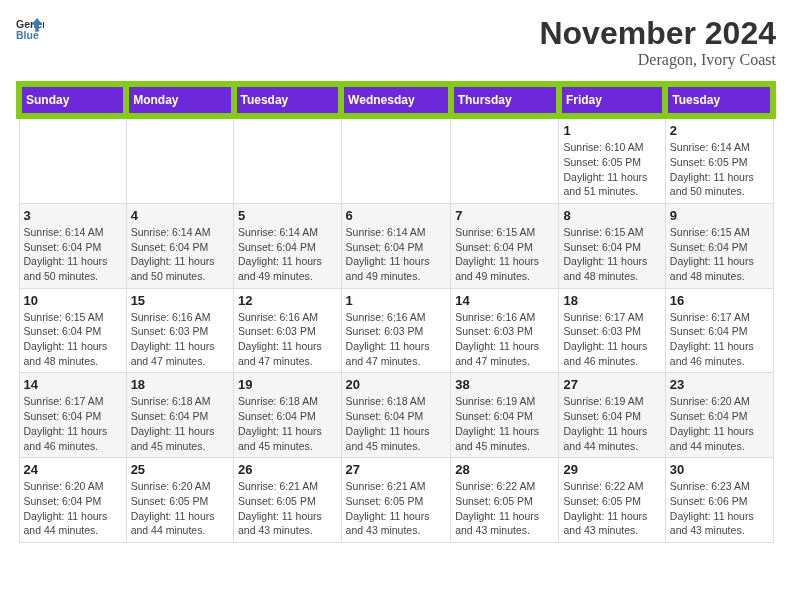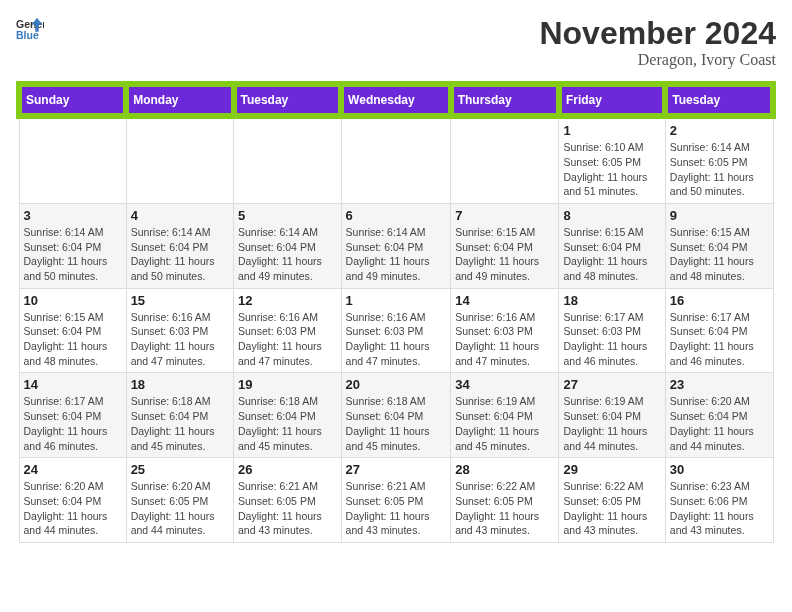--- a/index.html
+++ b/index.html
@@ -236,21 +236,21 @@
           <div class="day-detail">Sunset: 6:04 PM</div>
           <div class="day-detail">Daylight: 11 hours and 45 minutes.</div>
         </td>
         <td>
           <span class="day-number">20</span>
           <div class="day-detail">Sunrise: 6:18 AM</div>
           <div class="day-detail">Sunset: 6:04 PM</div>
           <div class="day-detail">Daylight: 11 hours and 45 minutes.</div>
         </td>
         <td>
-          <span class="day-number">34</span>
+          <span class="day-number">38</span>
           <div class="day-detail">Sunrise: 6:19 AM</div>
           <div class="day-detail">Sunset: 6:04 PM</div>
           <div class="day-detail">Daylight: 11 hours and 45 minutes.</div>
         </td>
         <td>
           <span class="day-number">27</span>
           <div class="day-detail">Sunrise: 6:19 AM</div>
           <div class="day-detail">Sunset: 6:04 PM</div>
           <div class="day-detail">Daylight: 11 hours and 44 minutes.</div>
         </td>

